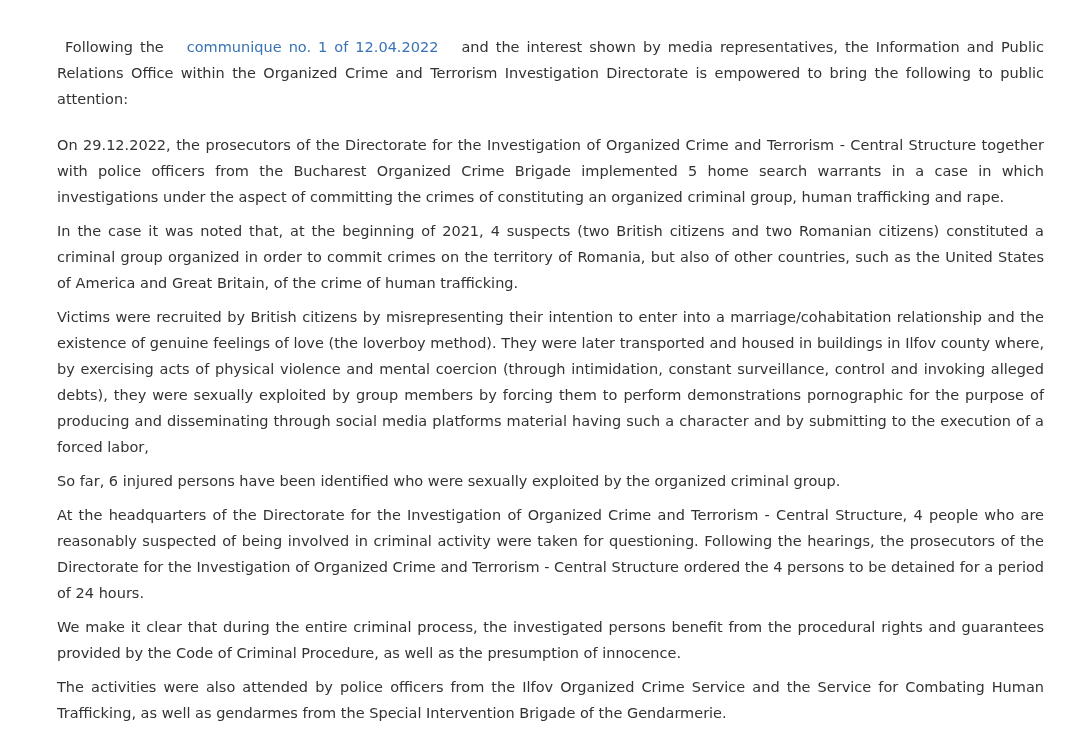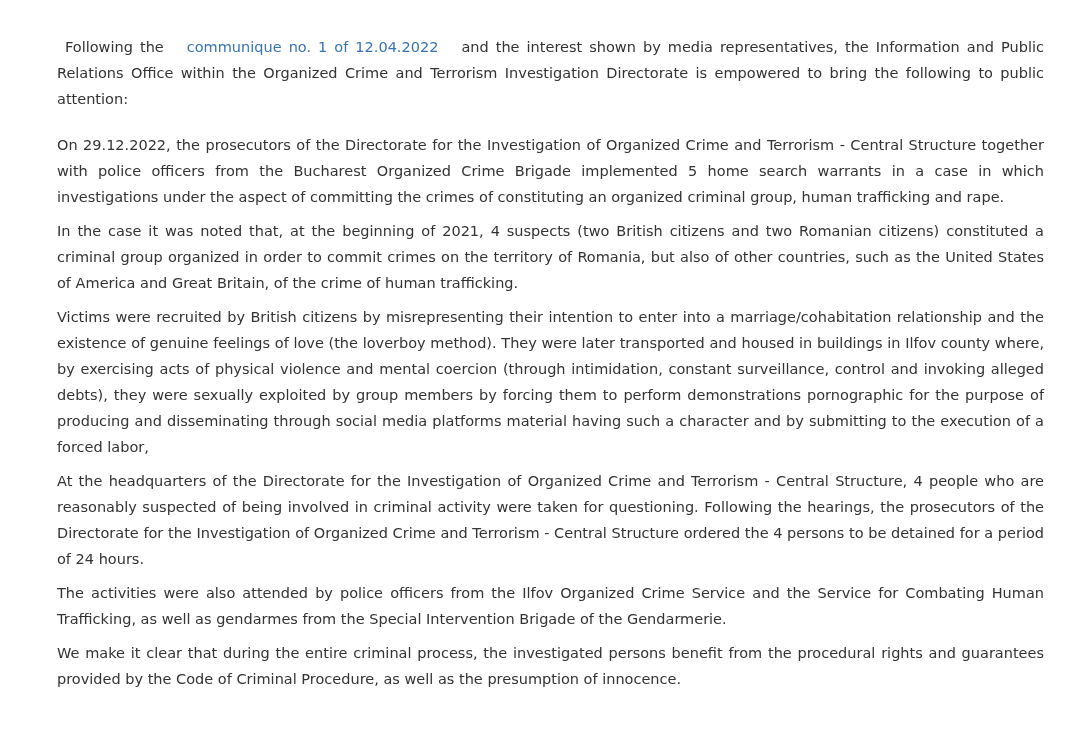--- a/index.html
+++ b/index.html
@@ -32,17 +32,18 @@
 </head>
 <body>
 
 <div class="page">
 
   <p class="para intro"><span>Following the </span><a href="#" class="link">communique no. 1 of 12.04.2022</a><span> and the interest shown by media representatives, the Information and Public Relations Office within the Organized Crime and Terrorism Investigation Directorate is empowered to bring the following to public attention:</span></p>
 
   <p class="para">On 29.12.2022, the prosecutors of the Directorate for the Investigation of Organized Crime and Terrorism - Central Structure together with police officers from the Bucharest Organized Crime Brigade implemented 5 home search warrants in a case in which investigations under the aspect of committing the crimes of constituting an organized criminal group, human trafficking and rape.</p>
   <p class="para">In the case it was noted that, at the beginning of 2021, 4 suspects (two British citizens and two Romanian citizens) constituted a criminal group organized in order to commit crimes on the territory of Romania, but also of other countries, such as the United States of America and Great Britain, of the crime of human trafficking.</p>
   <p class="para">Victims were recruited by British citizens by misrepresenting their intention to enter into a marriage/cohabitation relationship and the existence of genuine feelings of love (the loverboy method). They were later transported and housed in buildings in Ilfov county where, by exercising acts of physical violence and mental coercion (through intimidation, constant surveillance, control and invoking alleged debts), they were sexually exploited by group members by forcing them to perform demonstrations pornographic for the purpose of producing and disseminating through social media platforms material having such a character and by submitting to the execution of a forced labor,</p>
+  <p class="para">So far, 6 injured persons have been identified who were sexually exploited by the organized criminal group.</p>
   <p class="para">At the headquarters of the Directorate for the Investigation of Organized Crime and Terrorism - Central Structure, 4 people who are reasonably suspected of being involved in criminal activity were taken for questioning. Following the hearings, the prosecutors of the Directorate for the Investigation of Organized Crime and Terrorism - Central Structure ordered the 4 persons to be detained for a period of 24 hours.</p>
+  <p class="para">We make it clear that during the entire criminal process, the investigated persons benefit from the procedural rights and guarantees provided by the Code of Criminal Procedure, as well as the presumption of innocence.</p>
   <p class="para">The activities were also attended by police officers from the Ilfov Organized Crime Service and the Service for Combating Human Trafficking, as well as gendarmes from the Special Intervention Brigade of the Gendarmerie.</p>
-  <p class="para">We make it clear that during the entire criminal process, the investigated persons benefit from the procedural rights and guarantees provided by the Code of Criminal Procedure, as well as the presumption of innocence.</p>
 
 </div>
 
 </body></html>

